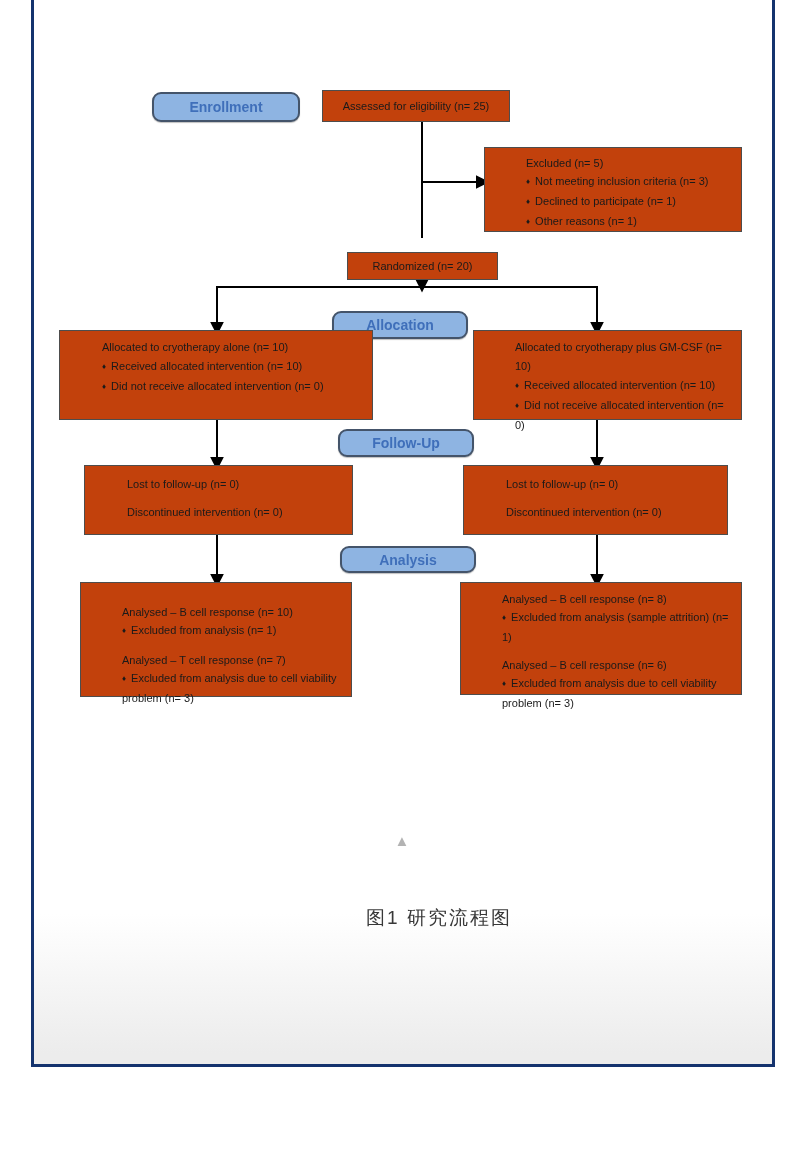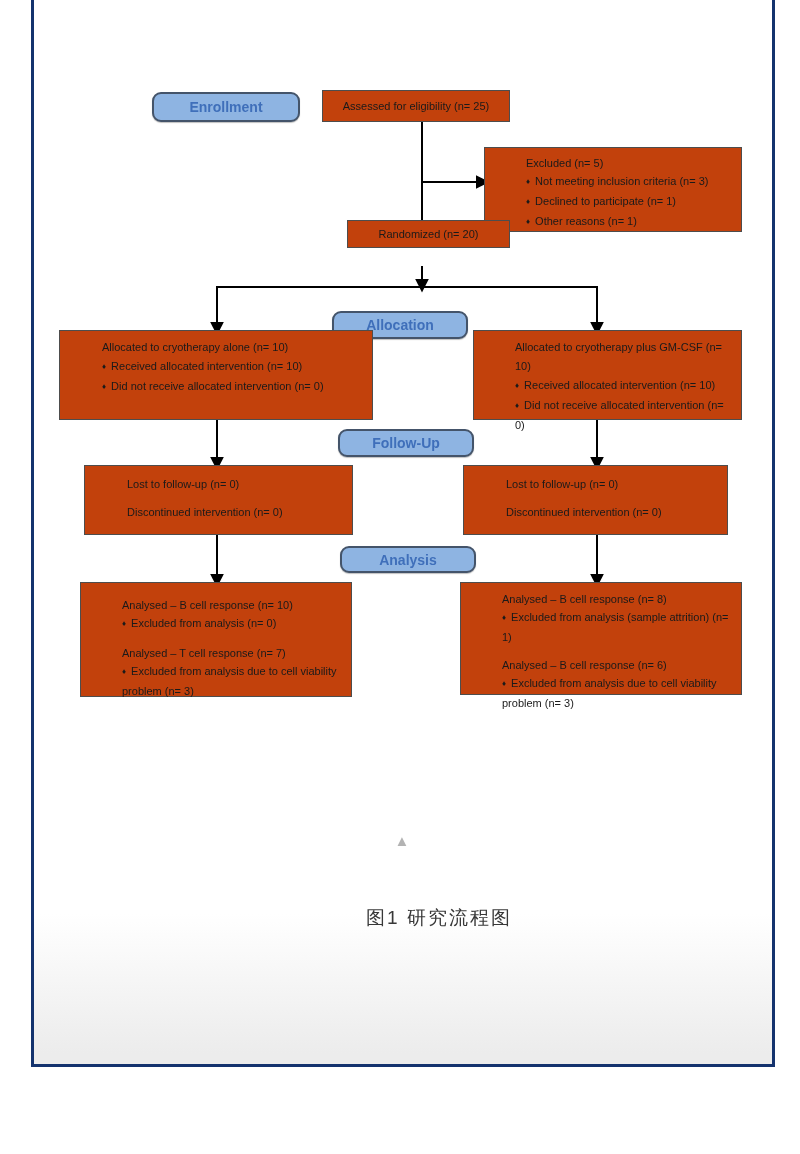--- a/index.html
+++ b/index.html
@@ -94,21 +94,21 @@
       <span class="mark">♦</span><span>Not meeting inclusion criteria (n= 3)</span>
     </div>
     <div class="bline bullet">
       <span class="mark">♦</span><span>Declined to participate (n= 1)</span>
     </div>
     <div class="bline bullet">
       <span class="mark">♦</span><span>Other reasons (n= 1)</span>
     </div>
   </div>
 
-  <div class="fbox center" style="left:347px;top:220px;width:163px;height:28px">Randomized (n= 20)</div>
+  <div class="fbox center" style="left:347px;top:252px;width:151px;height:28px">Randomized (n= 20)</div>
 
   <div class="fbox" style="left:59px;top:330px;width:314px;height:90px;padding:7px 10px">
     <div class="bline" style="line-height:19px">Allocated to cryotherapy alone (n= 10)</div>
     <div class="bline bullet" style="line-height:19px">
       <span class="mark">♦</span><span>Received allocated intervention (n= 10)</span>
     </div>
     <div class="bline bullet" style="line-height:19px">
       <span class="mark">♦</span><span>Did not receive allocated intervention (n= 0)</span>
     </div>
   </div>
@@ -128,24 +128,24 @@
     <div class="gap"></div>
     <div class="bline">Discontinued intervention (n= 0)</div>
   </div>
 
   <div class="fbox" style="left:463px;top:465px;width:265px;height:70px;padding:9px 10px">
     <div class="bline">Lost to follow-up (n= 0)</div>
     <div class="gap"></div>
     <div class="bline">Discontinued intervention (n= 0)</div>
   </div>
 
-  <div class="fbox" style="left:80px;top:582px;width:272px;height:115px;padding:13px 9px">
+  <div class="fbox" style="left:80px;top:582px;width:272px;height:115px;padding:20px 9px">
     <div class="bline">Analysed – B cell response (n= 10)</div>
     <div class="bline bullet">
-      <span class="mark">♦</span><span>Excluded from analysis (n= 0)</span>
+      <span class="mark">♦</span><span>Excluded from analysis (n= 1)</span>
     </div>
     <div class="gap"></div>
     <div class="bline">Analysed – T cell response (n= 7)</div>
     <div class="bline bullet">
       <span class="mark">♦</span><span>Excluded from analysis due to cell viability problem (n= 3)</span>
     </div>
   </div>
 
   <div class="fbox" style="left:460px;top:582px;width:282px;height:113px;padding:7px 9px">
     <div class="bline">Analysed – B cell response (n= 8)</div>

